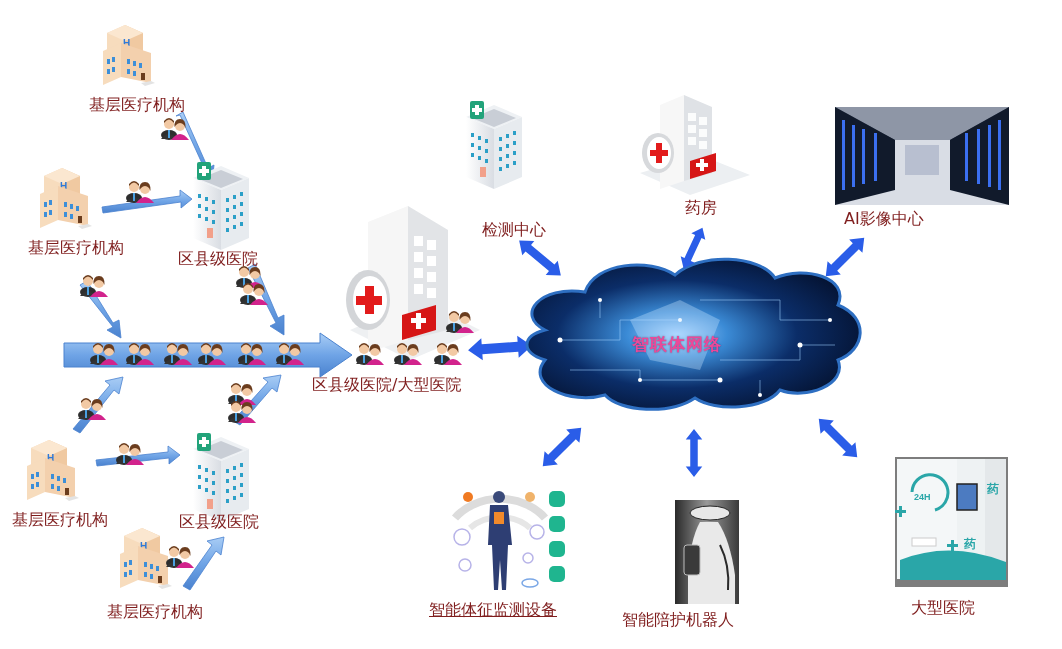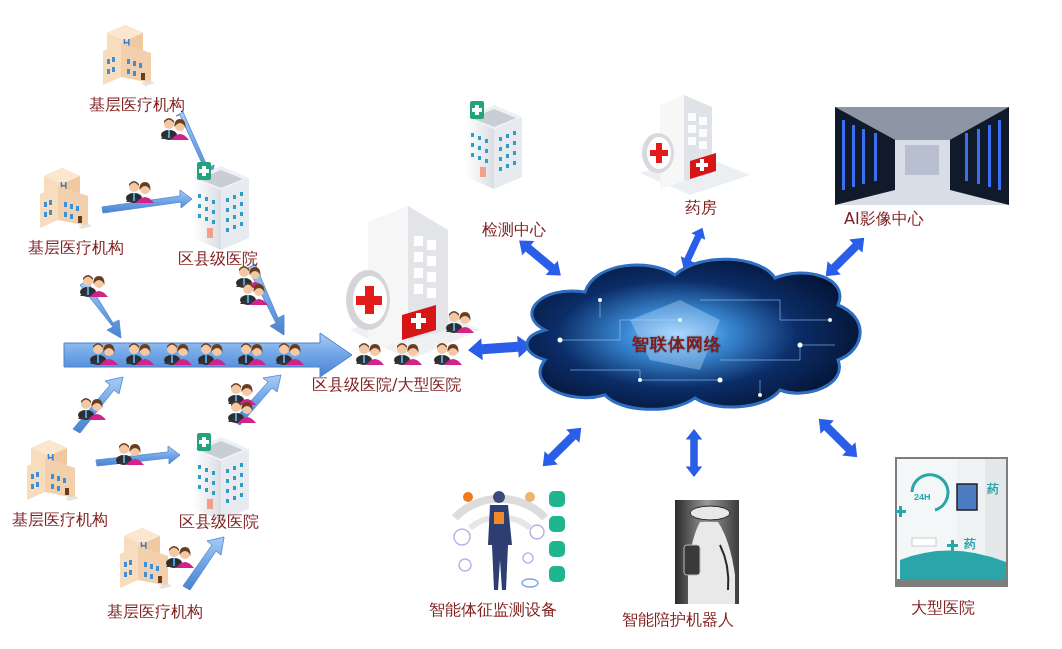--- a/index.html
+++ b/index.html
@@ -1,20 +1,20 @@
 <!DOCTYPE html>
 <html><head>
 <meta charset="utf-8">
 <style>
   html, body { margin:0; padding:0; background:#ffffff; }
   body { width:1062px; height:649px; position:relative; overflow:hidden;
          font-family:"DejaVu Sans","Liberation Sans",sans-serif; }
   .label { position:absolute; font-size:16px; color:#7f1d1d; white-space:nowrap; letter-spacing:0px; }
   svg { position:absolute; left:0; top:0; }
-  .cloud-title { position:absolute; font-size:17px; font-weight:bold; color:#7f1d1d; letter-spacing:1px;
+  .cloud-title { position:absolute; font-size:17px; font-weight:bold; color:#ec4899; letter-spacing:1px;
                  text-shadow:0 0 2px rgba(0,0,0,0.4); }
 </style>
 </head>
 <body>
 
 <svg width="1062" height="649" viewBox="0 0 1062 649">
   <defs>
     <linearGradient id="flowGrad" x1="0" y1="0" x2="0" y2="1">
       <stop offset="0" stop-color="#a9cdf5"></stop>
       <stop offset="0.5" stop-color="#6fa4e6"></stop>
@@ -316,15 +316,15 @@
 <div class="label" style="left:178px; top:249px;">区县级医院</div>
 <div class="label" style="left:179px; top:512px;">区县级医院</div>
 
 <div class="label" style="left:312px; top:375px;">区县级医院/大型医院</div>
 
 <div class="cloud-title" style="left:632px; top:333px;">智联体网络</div>
 
 <div class="label" style="left:482px; top:193px;margin-top:27px;">检测中心</div>
 <div class="label" style="left:685px; top:198px;">药房</div>
 <div class="label" style="left:844px; top:209px;">AI影像中心</div>
-<div class="label" style="left:429px; top:600px;">智能体征监测设备</div>
+<div class="label" style="left:429px; top:600px;text-decoration:underline;">智能体征监测设备</div>
 <div class="label" style="left:622px; top:610px;">智能陪护机器人</div>
 <div class="label" style="left:911px; top:598px;">大型医院</div>
 
 </body></html>

